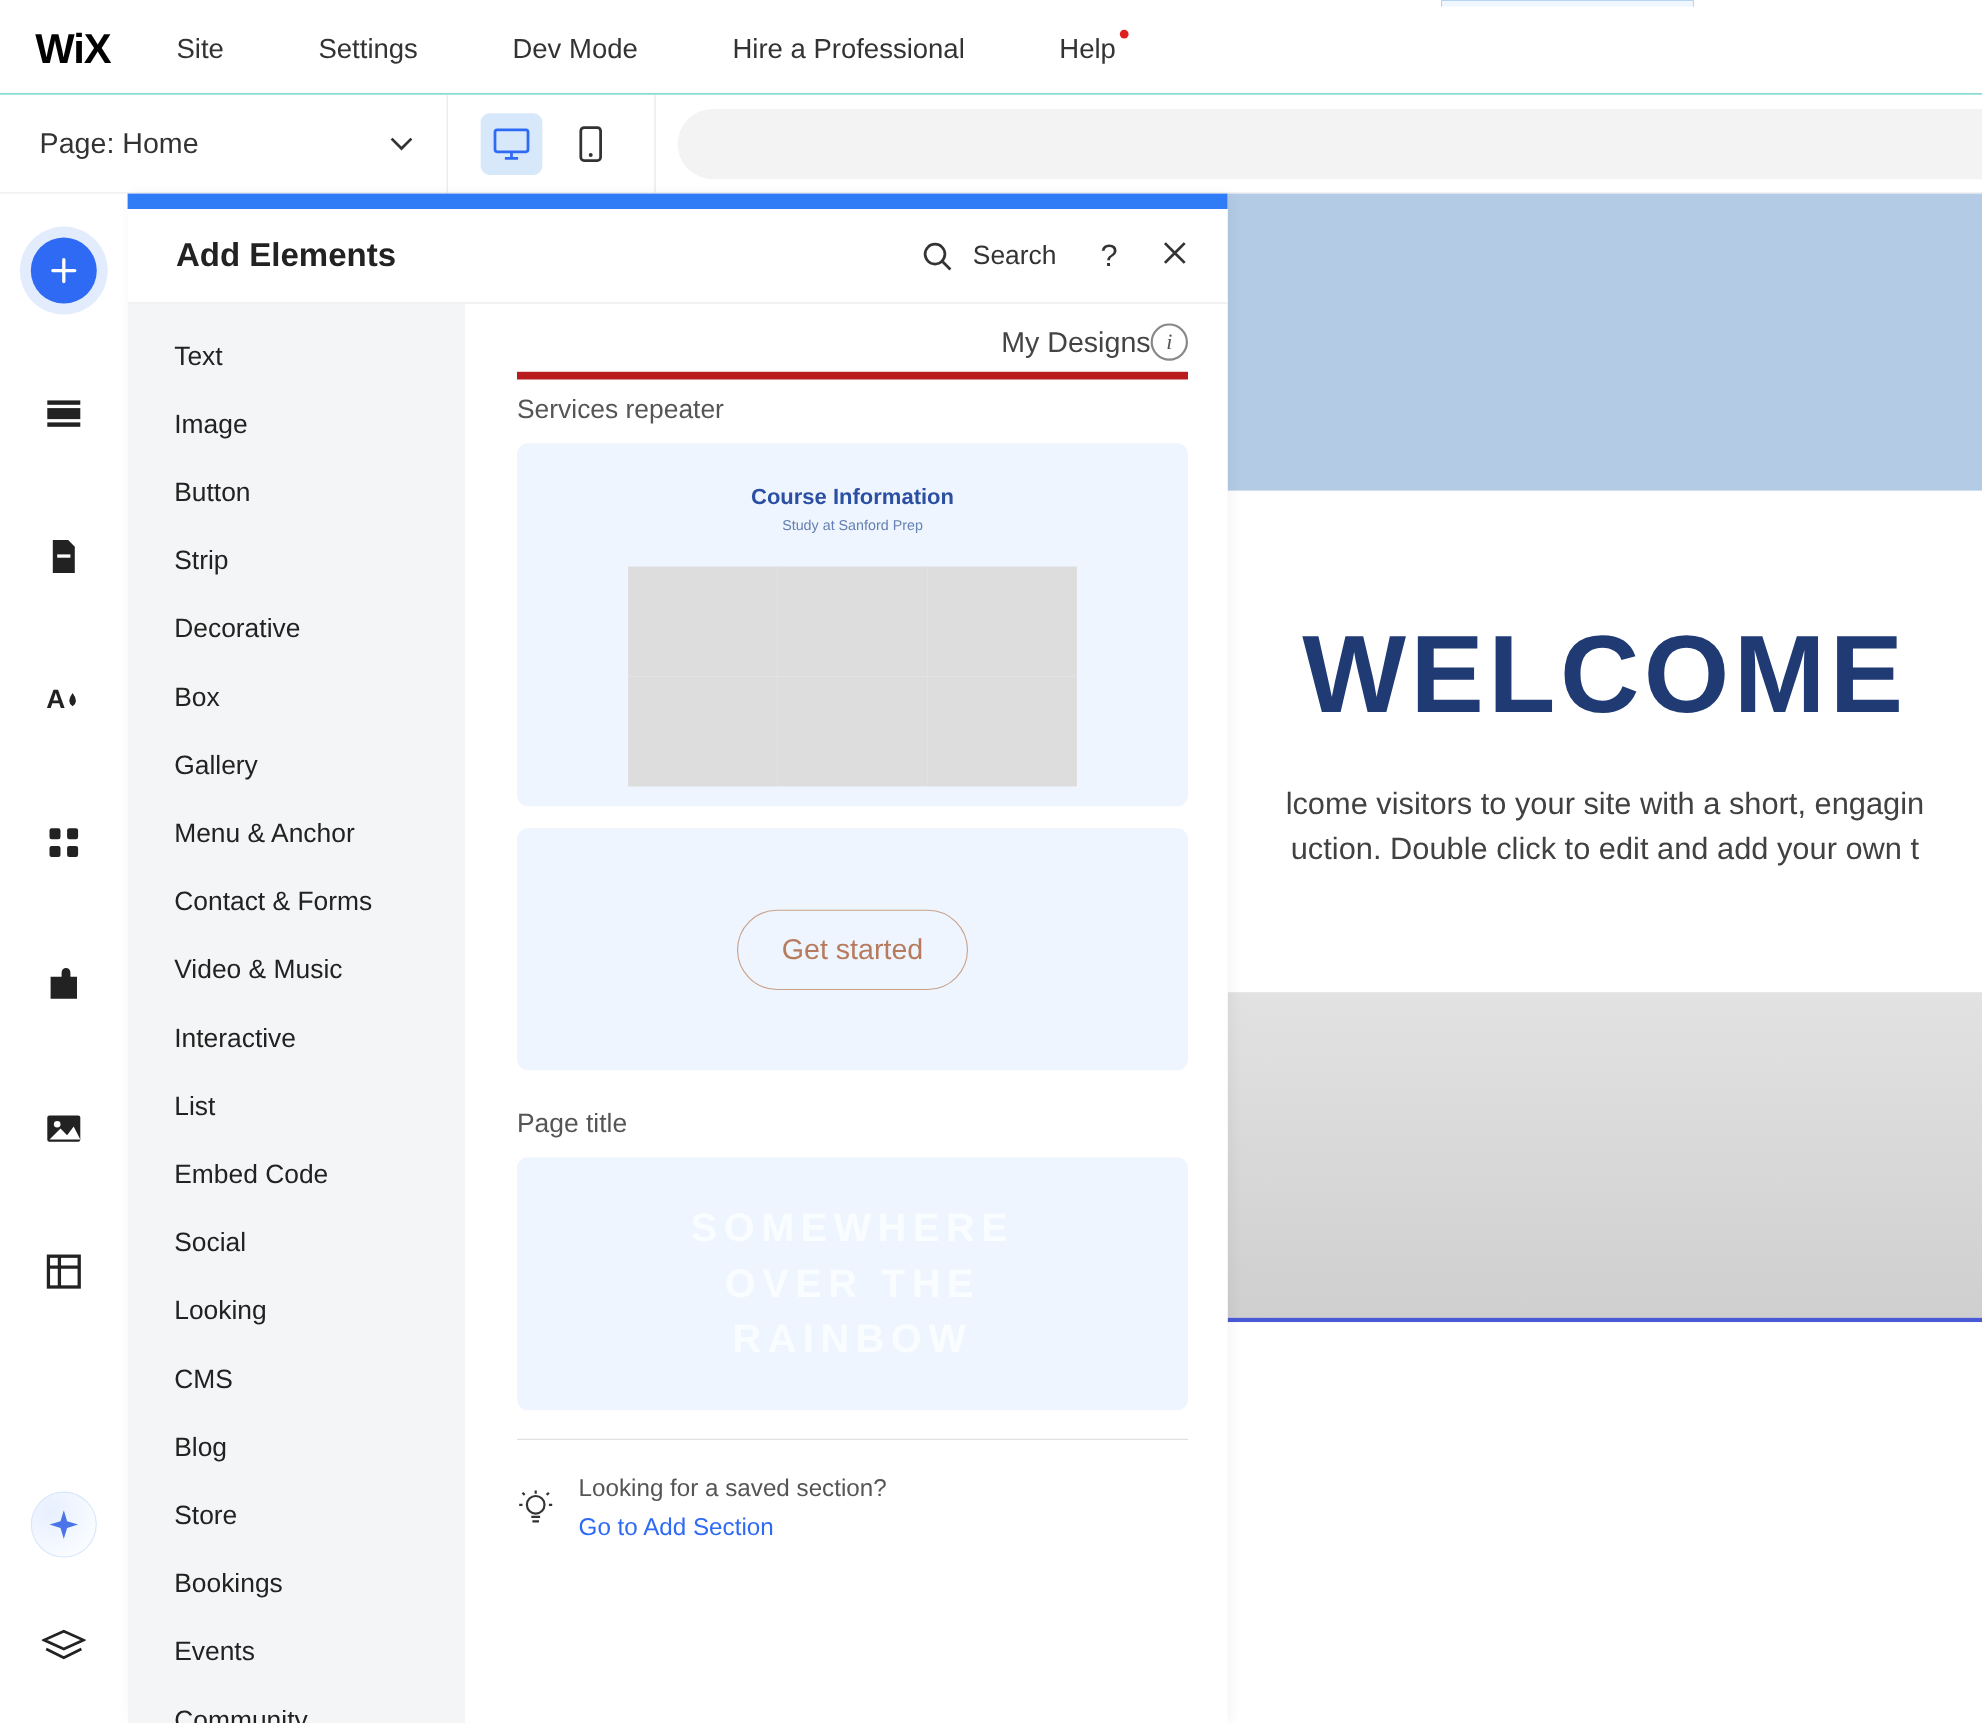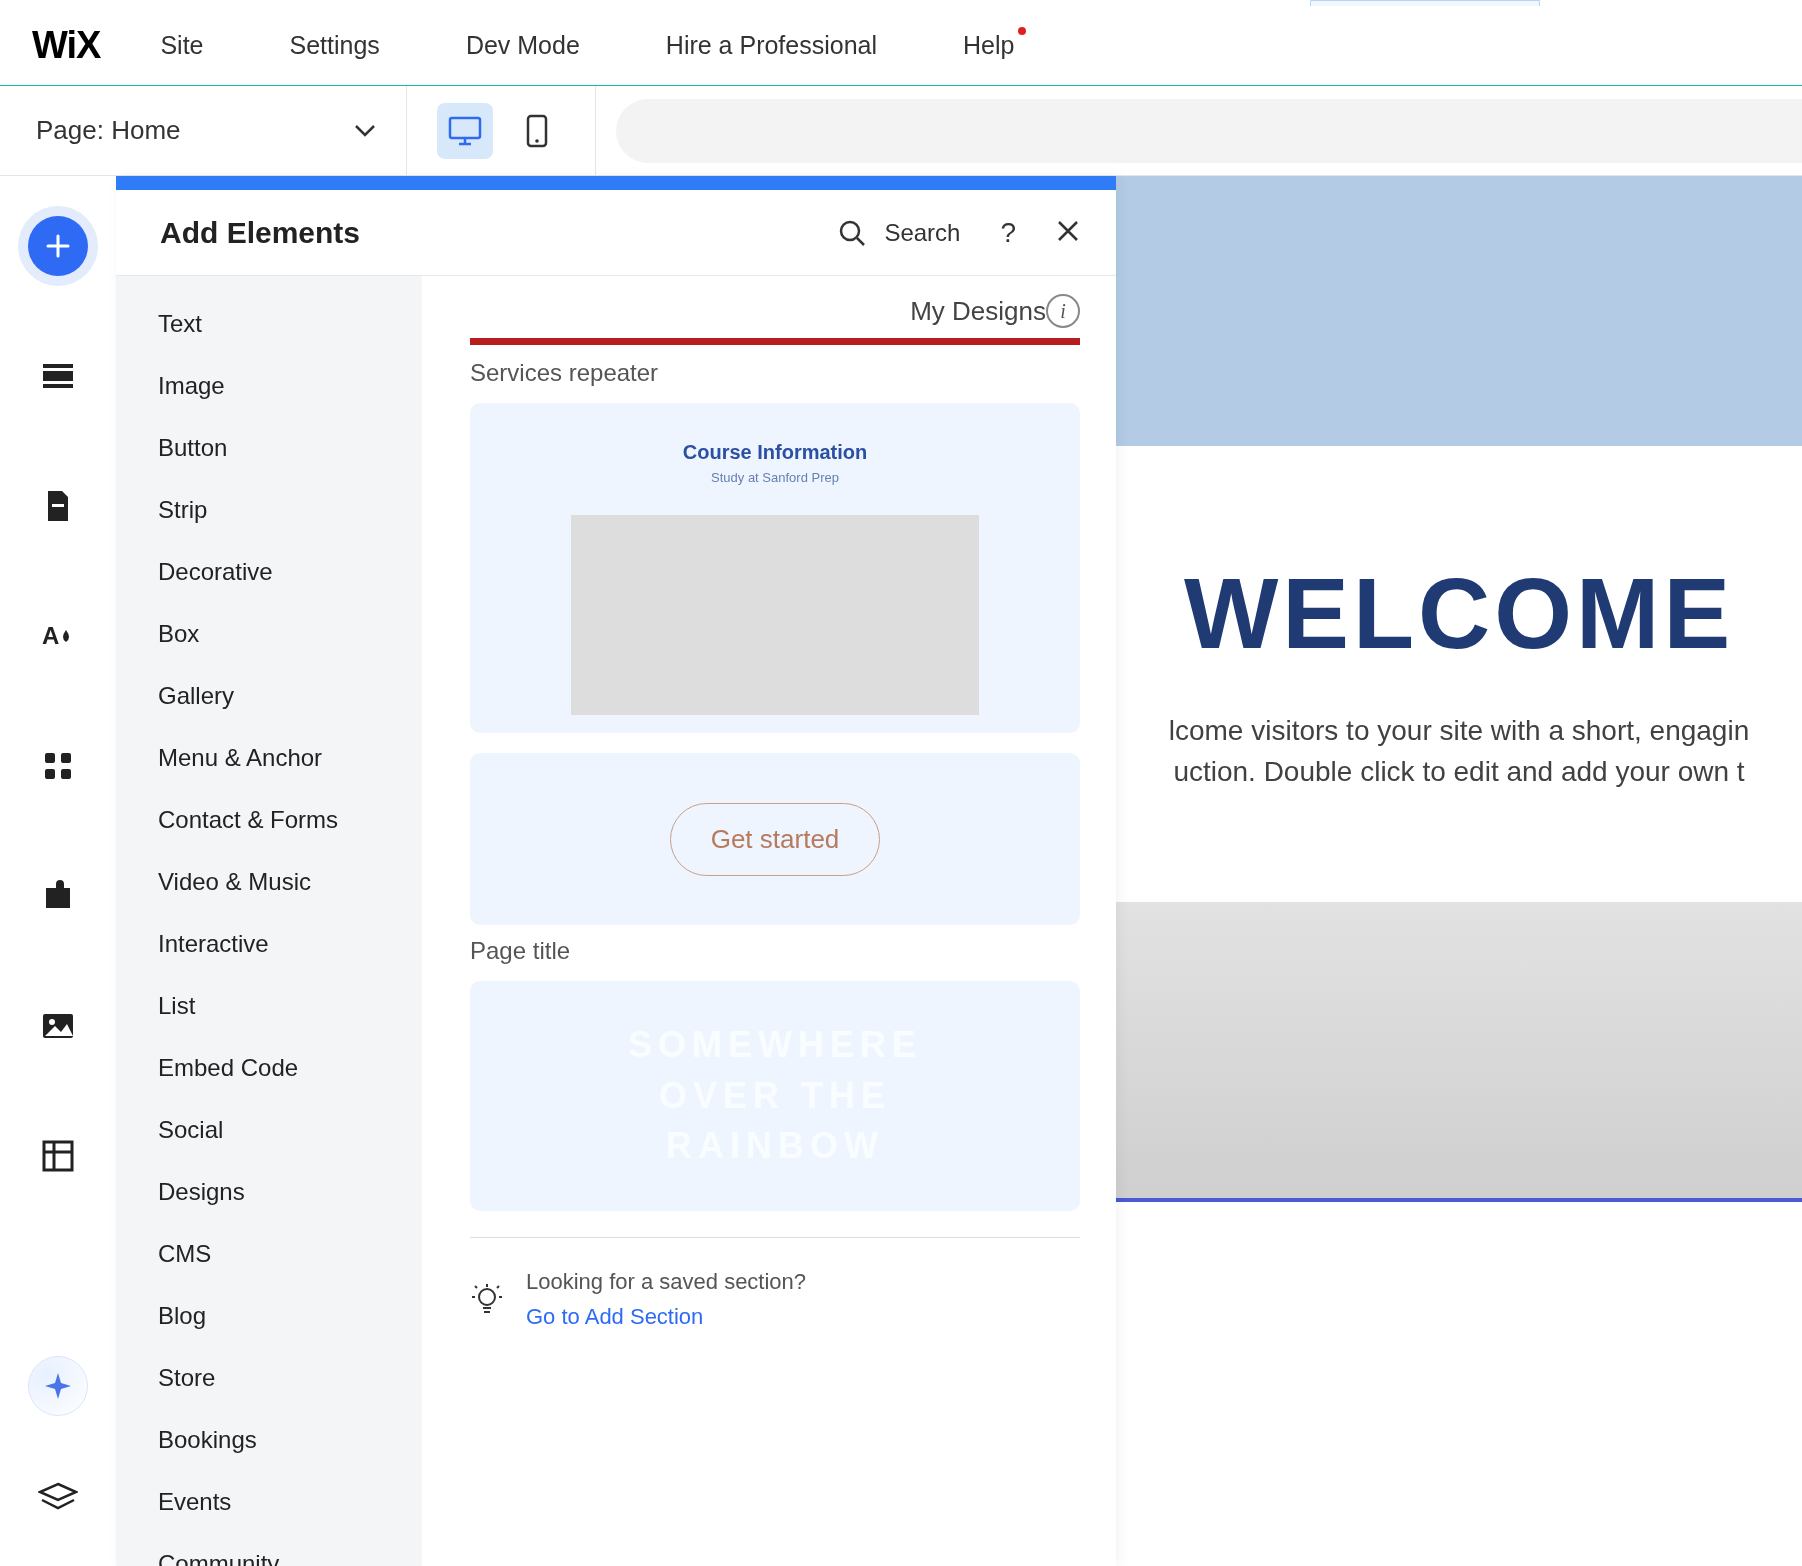--- a/index.html
+++ b/index.html
@@ -40,21 +40,21 @@
   .designs-header h3 { font-size:26px; font-weight:400; color:#444;}
   .info-circ { width:34px; height:34px; border:2px solid #888; border-radius:50%; display:flex; align-items:center; justify-content:center; font-family:Georgia,serif; font-style:italic; font-size:20px; color:#555; cursor:pointer;}
   .sub-label { font-size:24px; color:#555; margin:10px 0 16px;}
   .card { background:#eef5fe; border-radius:10px; height:330px; display:flex; flex-direction:column; align-items:center; justify-content:flex-start; padding-top:38px; overflow:hidden; margin-bottom:20px;}
   .card-title { font-size:20px; font-weight:700; color:#2b4fa3;}
   .card-sub { font-size:13px; color:#6680b3; margin-top:6px;}
   .card-grid { margin-top:30px; display:grid; grid-template-columns:repeat(3,136px); grid-template-rows:repeat(2,100px);}
   .card-grid div { background:#ddd; }
   .cg1{background:linear-gradient(#e8e0d4,#cfc4b3);} .cg2{background:#7d8a8e;} .cg3{background:#f2ede1;}
   .cg4{background:linear-gradient(#e5dfd0,#d2cab8);} .cg5{background:#6d787c;} .cg6{background:#f4eedc;}
-  .card-btn { background:#eef5fe; border-radius:10px; height:172px; display:flex; align-items:center; justify-content:center; margin-bottom:12px;}
+  .card-btn { background:#eef5fe; border-radius:10px; height:220px; display:flex; align-items:center; justify-content:center; margin-bottom:35px;}
   .get-started-pill { border:1.5px solid #c8a088; color:#b77a5c; padding:20px 40px; border-radius:40px; font-size:26px;}
   .card-title-block { background:#eef5fe; border-radius:10px; height:230px; display:flex; align-items:center; justify-content:center;}
   .rainbow-text { text-align:center; color:#f9fdff; font-size:36px; font-weight:800; letter-spacing:6px; line-height:1.4;}
   .hr { border-top:1px solid #ddd; margin:26px 0;}
   .foot-tip { display:flex; gap:22px; padding-bottom:30px;}
   .foot-text { font-size:22px; color:#555; line-height:1.6;}
   .foot-link { color:#2f6af5; cursor:pointer;}
   
   .canvas { position:absolute; top:176px; left:1116px; right:0; bottom:0; background:#fff;}
   .hero-sky { height:270px; background:#b3cbe5;}
@@ -257,21 +257,21 @@
       <div class="cat-item">Decorative</div>
       <div class="cat-item">Box</div>
       <div class="cat-item">Gallery</div>
       <div class="cat-item">Menu &amp; Anchor</div>
       <div class="cat-item">Contact &amp; Forms</div>
       <div class="cat-item">Video &amp; Music</div>
       <div class="cat-item">Interactive</div>
       <div class="cat-item">List</div>
       <div class="cat-item">Embed Code</div>
       <div class="cat-item">Social</div>
-      <div class="cat-item">Designs</div>
+      <div class="cat-item">Looking</div>
       <div class="cat-item">CMS</div>
       <div class="cat-item">Blog</div>
       <div class="cat-item">Store</div>
       <div class="cat-item">Bookings</div>
       <div class="cat-item">Events</div>
       <div class="cat-item">Community</div>
 
     </div>
 
     <div class="designs">

